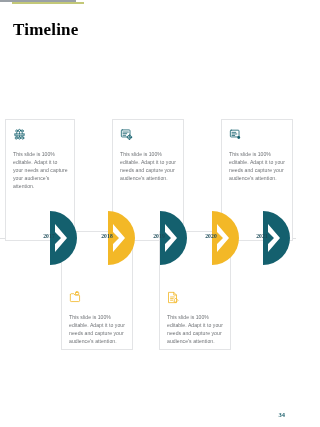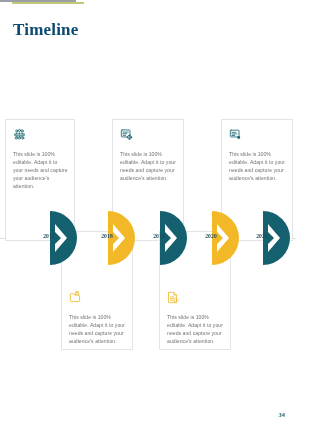--- a/index.html
+++ b/index.html
@@ -30,21 +30,21 @@
     background: #c3c878;
   }
 
   
   #page-title {
     position: absolute;
     left: 13px; top: 20px;
     font-family: "Liberation Serif", serif;
     font-weight: bold;
     font-size: 17px;
-    color: #0c4a6e;
+    color: #000000;
     letter-spacing: .2px;
   }
 
   
   .card {
     position: absolute;
     box-sizing: border-box;
     border: 1px solid #e3e4e6;
     background: #ffffff;
   }

